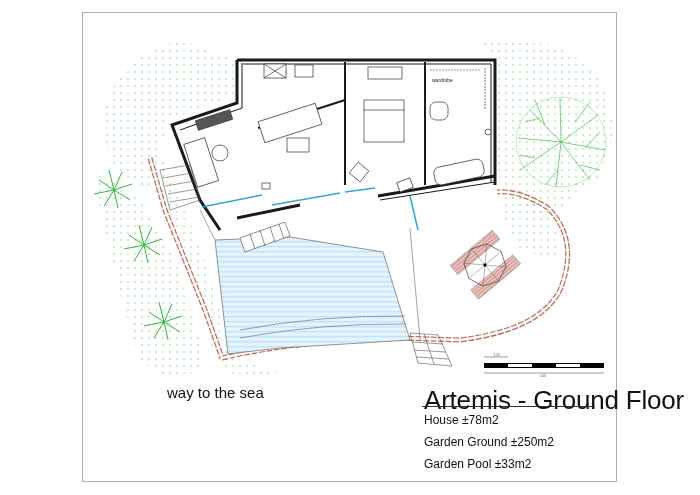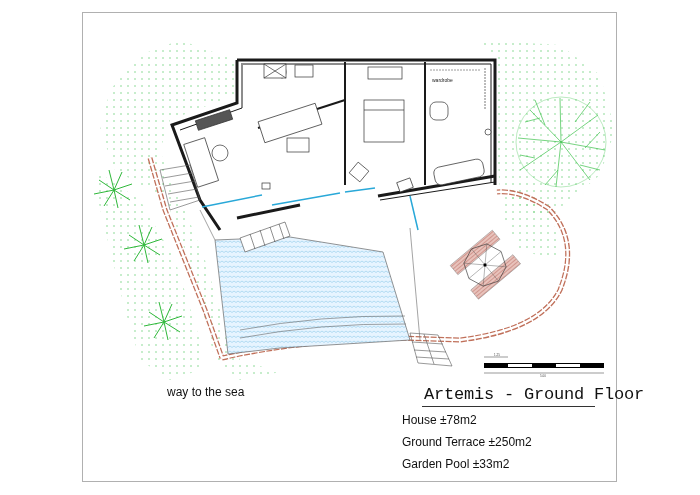--- a/index.html
+++ b/index.html
@@ -1,23 +1,23 @@
 <!DOCTYPE html>
 <html><head>
 <meta charset="utf-8">
 <style>
   html,body{margin:0;padding:0;background:#ffffff;}
   body{width:700px;height:495px;position:relative;overflow:hidden;font-family:"Liberation Sans",sans-serif;}
   #frame{position:absolute;left:82px;top:12px;width:535px;height:470px;border:1px solid #b0b0b0;box-sizing:border-box;background:#fff;}
   #plan{position:absolute;left:0;top:0;width:700px;height:495px;}
-  .caption{position:absolute;left:167px;top:384px;font-size:12px;line-height:17px;color:#111;}
+  .caption{position:absolute;left:167px;top:384px;font-size:15px;line-height:17px;color:#111;}
   .caption div{white-space:nowrap;}
-  .title{position:absolute;left:424px;top:385px;font-size:17px;color:#111;white-space:nowrap;letter-spacing:-0.2px;font-family:Liberation Mono, monospace;}
+  .title{position:absolute;left:424px;top:385px;font-size:26px;color:#111;white-space:nowrap;letter-spacing:-0.2px;}
   .title-rule{position:absolute;left:422px;top:406px;width:173px;height:1px;background:#333;}
-  .area{position:absolute;left:402px;font-size:12px;color:#111;white-space:nowrap;}
+  .area{position:absolute;left:424px;font-size:12px;color:#111;white-space:nowrap;}
 </style>
 </head>
 <body>
 
 <div id="frame"></div>
 
 <svg id="plan" viewBox="0 0 700 495" xmlns="http://www.w3.org/2000/svg">
   <defs>
     <pattern id="dots" width="7" height="7" patternUnits="userSpaceOnUse">
       <circle cx="2" cy="2" r="0.8" fill="#7fd68a"></circle>
@@ -171,14 +171,14 @@
   </g>
 </svg>
 
 <div class="caption">
   <div>way to the sea</div>
 </div>
 
 <div class="title">Artemis - Ground Floor</div>
 <div class="title-rule"></div>
 <div class="area" style="top:413px">House ±78m2</div>
-<div class="area" style="top:435px">Ground Terrace ±250m2</div>
+<div class="area" style="top:435px">Garden Ground ±250m2</div>
 <div class="area" style="top:457px">Garden Pool ±33m2</div>
 
 </body></html>

